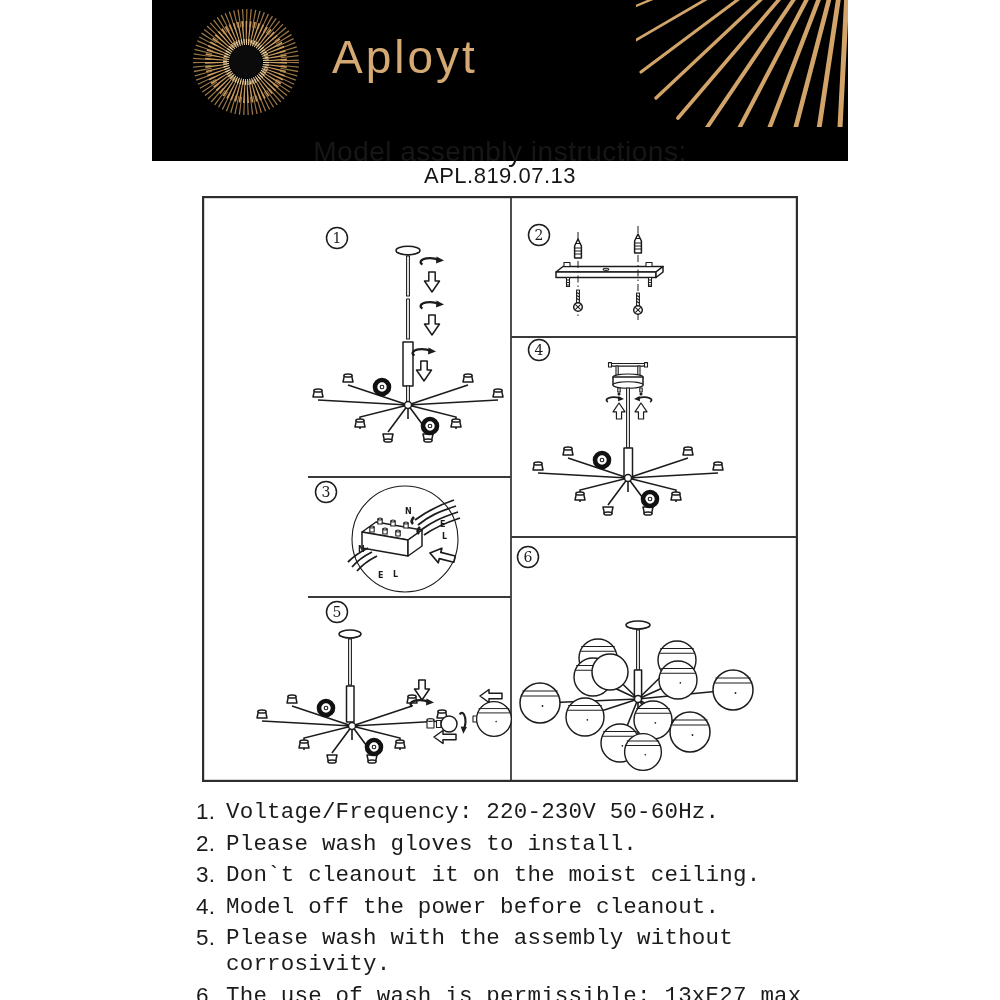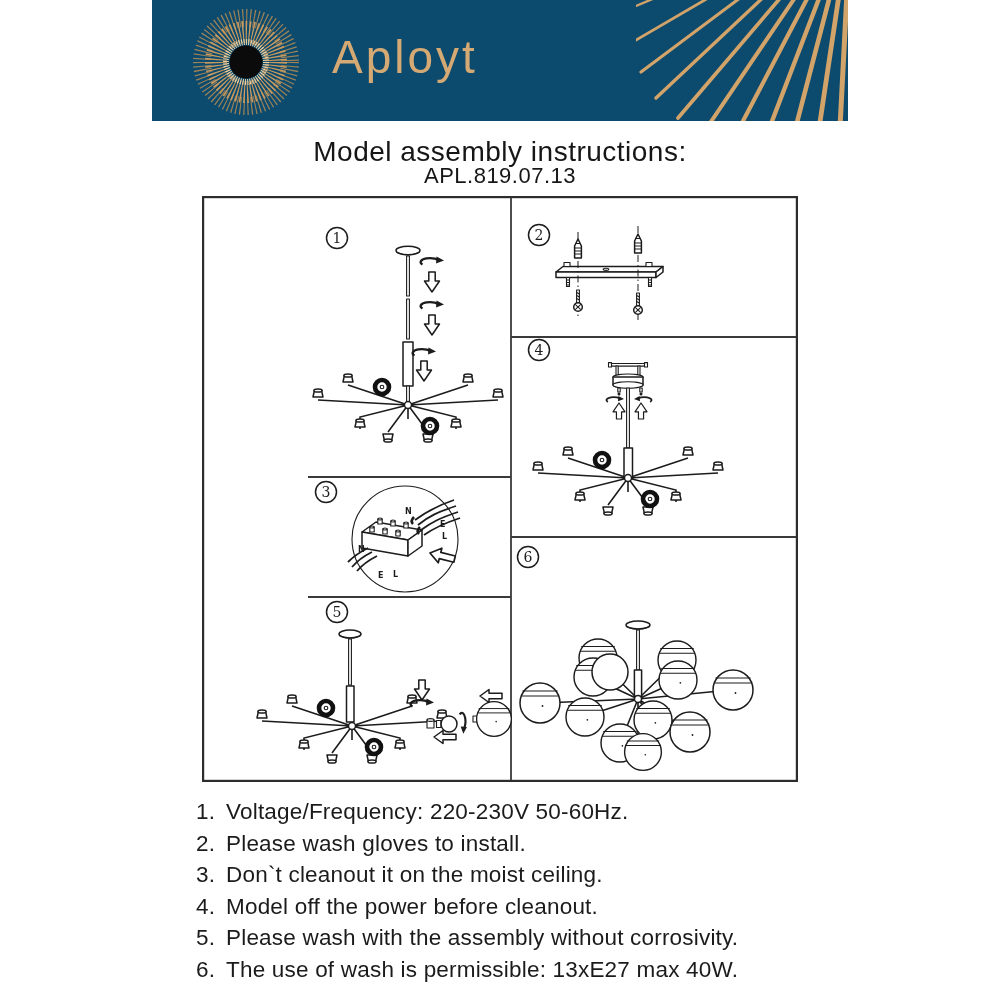--- a/index.html
+++ b/index.html
@@ -1,20 +1,20 @@
 <!DOCTYPE html>
 <html><head>
 <meta charset="utf-8">
 <style>
   html,body{margin:0;padding:0;background:#ffffff;}
   .page{position:relative;width:1000px;height:1000px;background:#fff;overflow:hidden;
         font-family:"Liberation Sans", sans-serif;}
 
   
-  .banner{position:absolute;left:152px;top:0;width:696px;height:121px;background:#0c4a6e;overflow:hidden;}
+  .banner{position:absolute;left:152px;top:0;width:696px;height:161px;background:#000000;overflow:hidden;}
   .sunburst{position:absolute;left:34px;top:2px;width:120px;height:120px;}
   .brand{position:absolute;left:180px;top:30px;font-size:46px;font-weight:400;
          color:#d5a973;letter-spacing:3px;font-family:"Liberation Sans",sans-serif;}
   .rays{position:absolute;right:0;top:0;width:212px;height:127px;}
 
   
   .title{position:absolute;left:0;top:136px;width:100%;text-align:center;
          font-size:28px;color:#161616;letter-spacing:.5px;}
   .model{position:absolute;left:0;top:163px;width:100%;text-align:center;
          font-size:22px;color:#161616;letter-spacing:.5px;}
@@ -28,21 +28,21 @@
   .diagram .frame{stroke:#2d2d2d;stroke-width:2.2;fill:none;}
   .diagram .divid{stroke:#3a3a3a;stroke-width:1.8;fill:none;}
   .diagram .dash{fill:none;stroke:#1c1c1c;stroke-width:1;stroke-dasharray:7 3 1.5 3;}
   .diagram .bnum{stroke:none;fill:#1c1c1c;font:14px "DejaVu Serif", serif;}
   .diagram .lbl{stroke:none;fill:#1c1c1c;font:bold 8px "DejaVu Sans", sans-serif;}
 
   
   .list{position:absolute;left:196px;top:799px;width:660px;}
   .li{display:flex;margin-bottom:5.6px;font-size:22.5px;color:#1b1b1b;letter-spacing:.2px;}
   .li .num{width:30px;flex:0 0 30px;}
-  .li .txt{flex:1;}
+  .li .txt{flex:1;font-family:Liberation Mono, monospace;}
 </style>
 </head>
 <body>
 
 <div class="page">
 
   <div class="banner">
     <svg class="sunburst" viewBox="-60 -60 120 120">
       <circle r="44" fill="none" stroke="#b88d52" stroke-width="18" stroke-dasharray="1.1 2.6" opacity="0.85"></circle>
       <circle r="30" fill="none" stroke="#c89a5f" stroke-width="22" stroke-dasharray="1.3 1.9"></circle>

